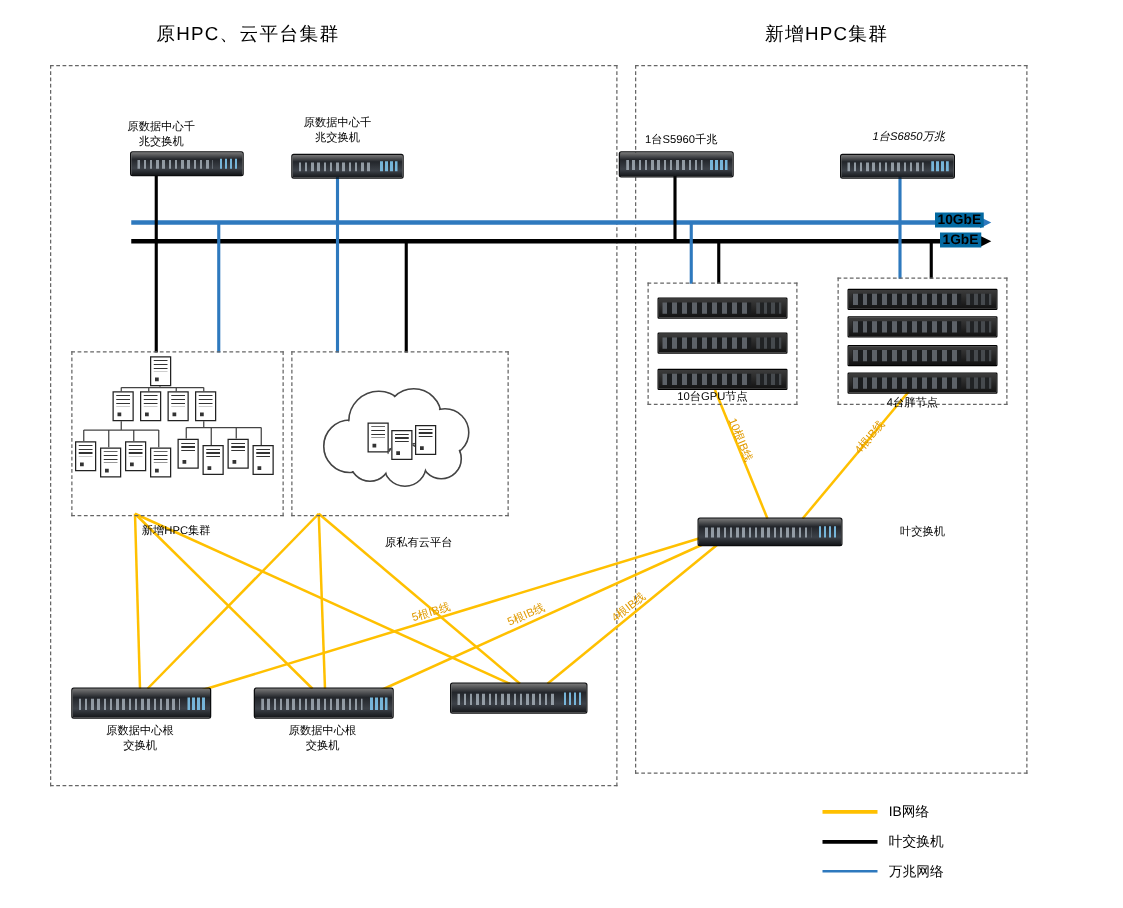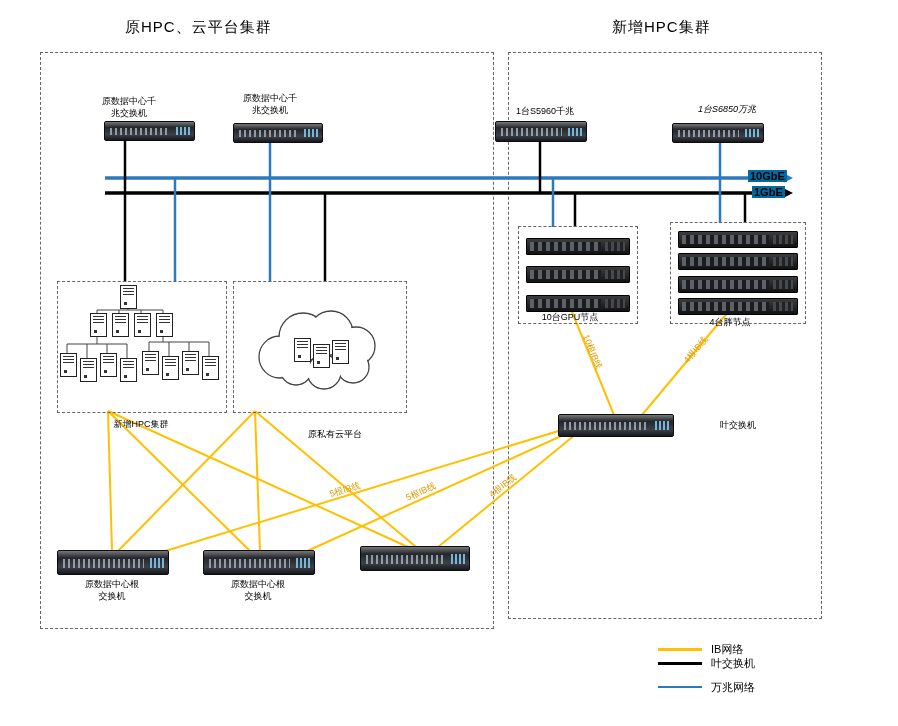--- a/index.html
+++ b/index.html
@@ -169,21 +169,21 @@
 
 <div class="abs switch-img" style="left:360px;top:546px;width:108px;height:23px;"></div>
 
 <div class="abs ib-lbl" style="left:592px;top:352px;transform:translate(-50%,-50%) rotate(68deg);">10根IB线</div>
 <div class="abs ib-lbl" style="left:696px;top:350px;transform:translate(-50%,-50%) rotate(-50deg);">4根IB线</div>
 <div class="abs ib-lbl" style="left:345px;top:490px;transform:translate(-50%,-50%) rotate(-17deg);">5根IB线</div>
 <div class="abs ib-lbl" style="left:421px;top:492px;transform:translate(-50%,-50%) rotate(-24deg);">5根IB线</div>
 <div class="abs ib-lbl" style="left:503px;top:486px;transform:translate(-50%,-50%) rotate(-38deg);">4根IB线</div>
 
 <div class="abs" style="left:658px;top:642px;">
-  <div class="legend-row" style="">
+  <div class="legend-row" style="margin-bottom:10px;">
     <span class="leg-line leg-orange"></span>
     <span class="leg-text">IB网络</span>
   </div>
   <div class="legend-row" style="margin-bottom:10px;">
     <span class="leg-line leg-black"></span>
     <span class="leg-text">叶交换机</span>
   </div>
   <div class="legend-row">
     <span class="leg-line leg-blue"></span>
     <span class="leg-text">万兆网络</span>

